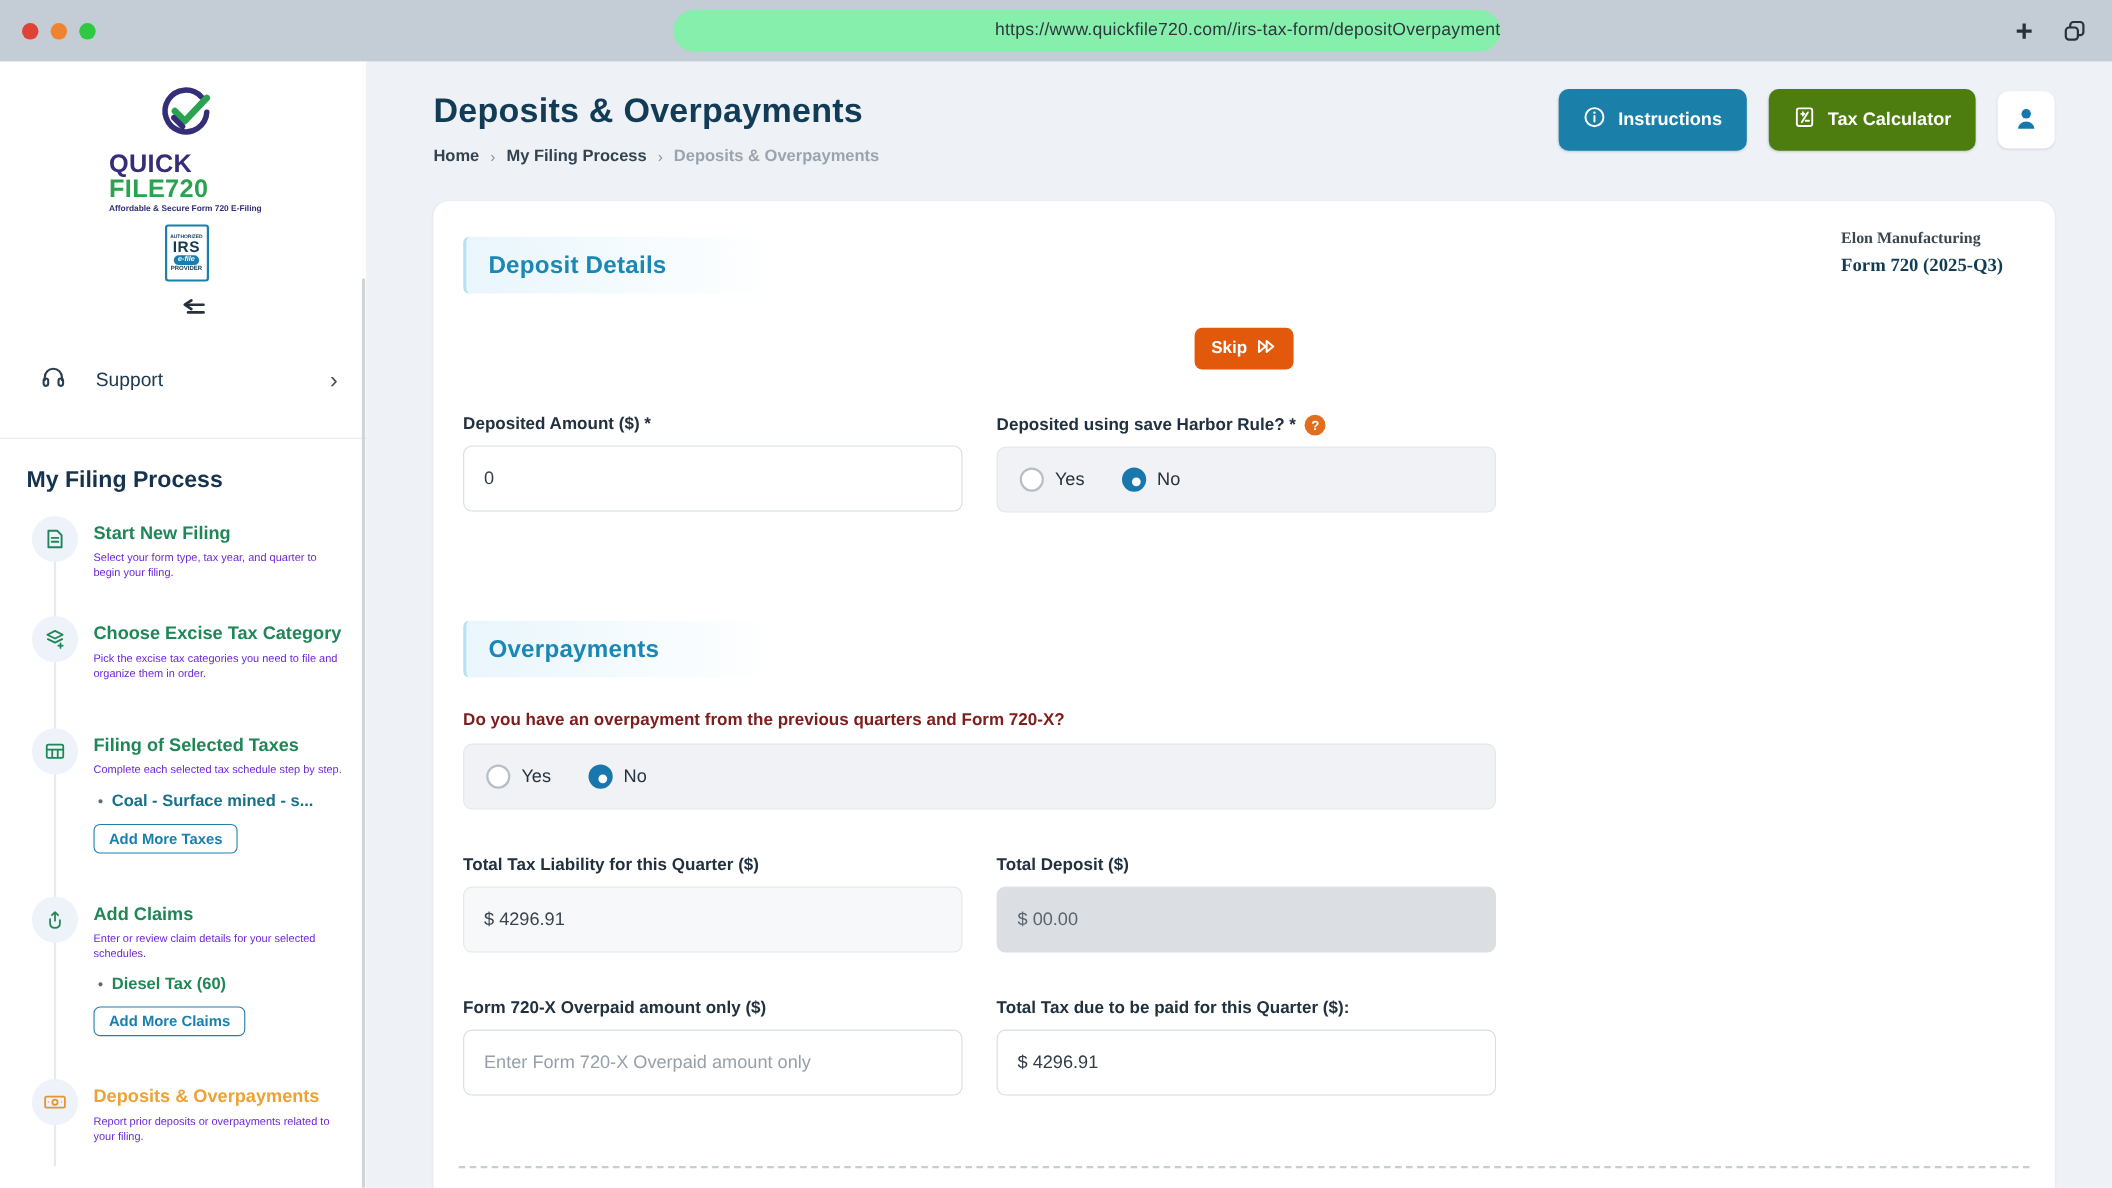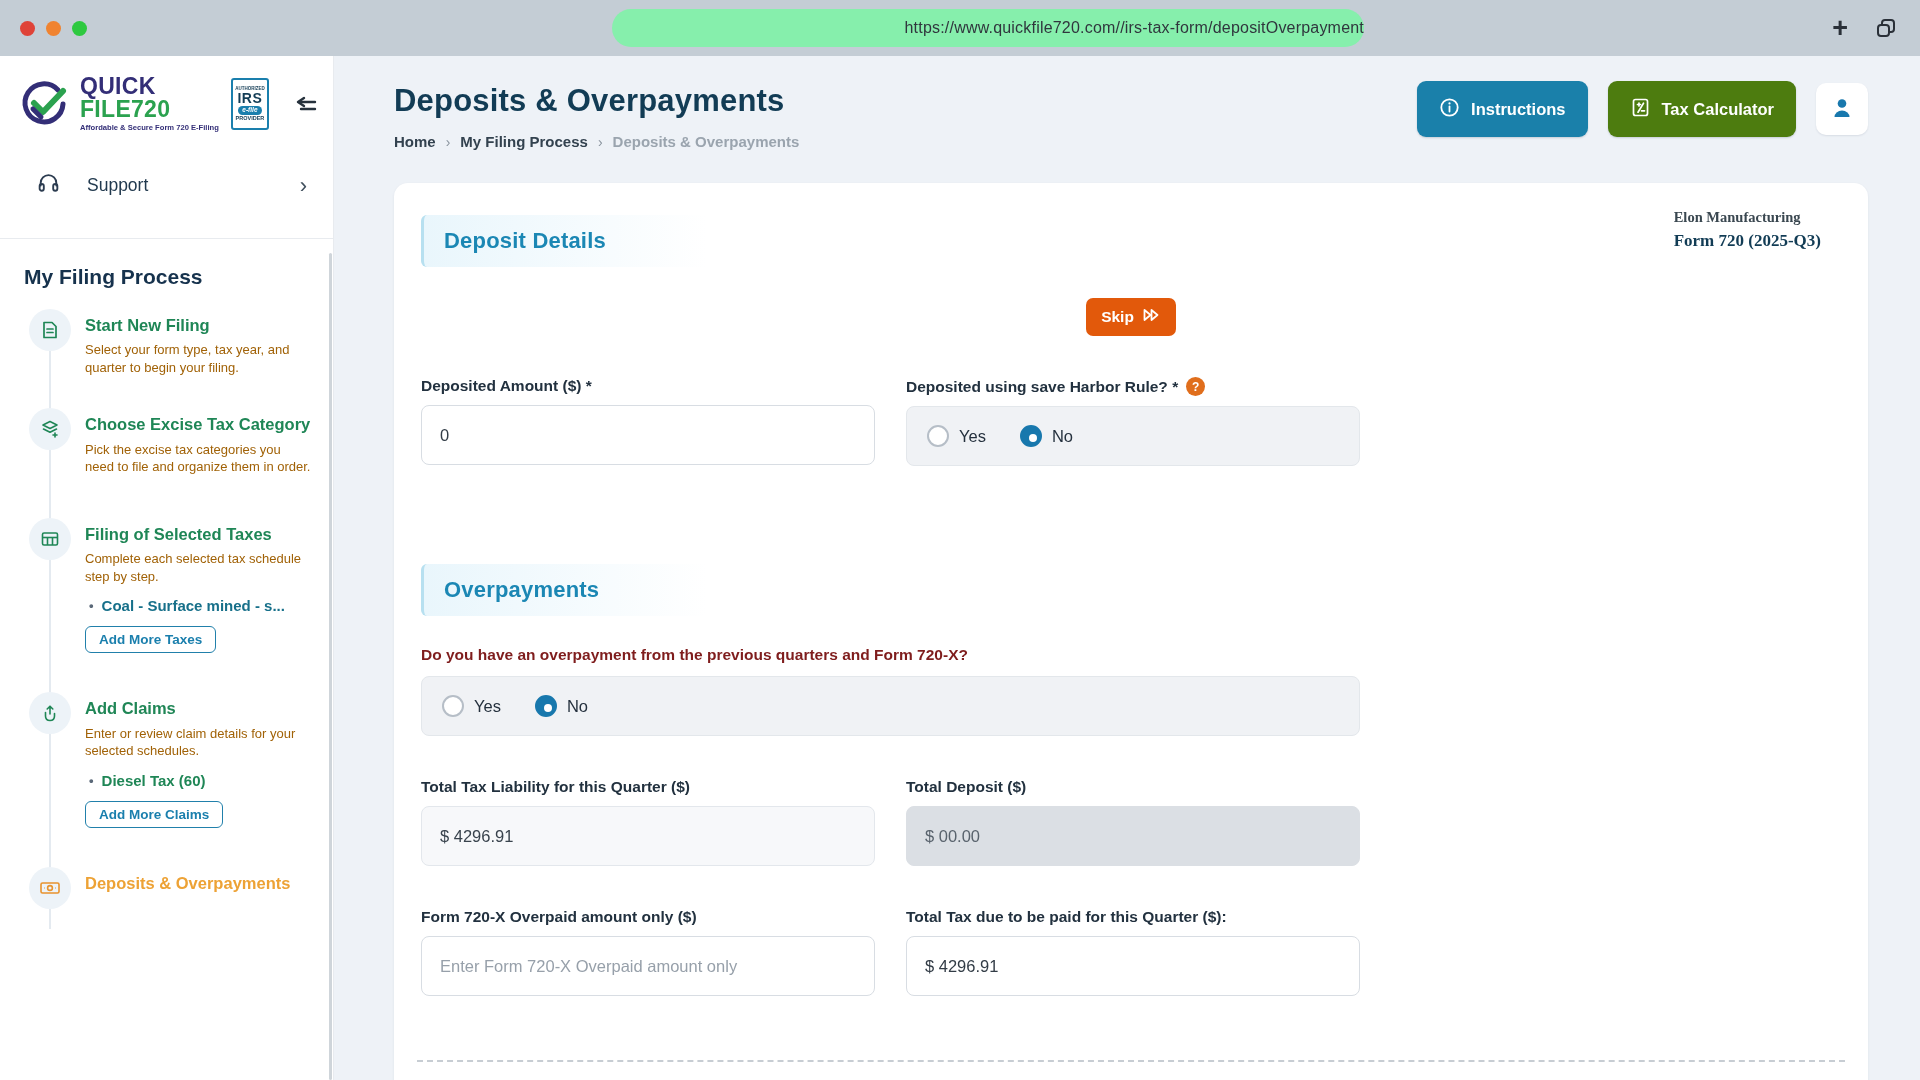--- a/index.html
+++ b/index.html
@@ -17,21 +17,21 @@
     font-size:16px; color:#30363d; letter-spacing:.2px; }
   .chrome-actions { position:absolute; right:22px; top:0; height:56px; display:flex; align-items:center; gap:26px; }
   .newtab { font-size:27px; font-weight:700; color:#2a3038; line-height:1; }
   .tabs-icon svg { display:block; }
 
   
   .sidebar { position:absolute; left:0; top:56px; width:334px; height:1024px; background:#ffffff;
     border-right:1px solid #e8ebef; }
   .sb-scrollbar { position:absolute; right:1px; top:197px; width:3px; height:827px; background:#cfd5da; border-radius:2px; }
 
-  .logo-row { display:flex; align-items:center; gap:10px; padding:20px 14px 0 18px; }
+  .logo-row { display:flex; align-items:center; gap:10px; padding:20px 14px 0 18px;flex-direction:column; }
   .logo-mark svg { display:block; }
   .logo-text .l1 { font-size:23px; font-weight:800; color:#332e77; line-height:.95; letter-spacing:.3px; }
   .logo-text .l2 { font-size:23px; font-weight:800; color:#2ba24f; line-height:1.0; letter-spacing:.3px; }
   .logo-text .tag { font-size:7.6px; font-weight:700; color:#332e77; margin-top:2px; white-space:nowrap; }
   .irs-badge { width:40px; height:52px; border:2px solid #1a7fad; border-radius:3px; background:#fff;
     display:flex; flex-direction:column; align-items:center; justify-content:center; line-height:1; margin-left:2px; }
   .irs-badge .a { font-size:4.5px; font-weight:700; color:#123c55; }
   .irs-badge .i { font-size:14px; font-weight:800; color:#123c55; letter-spacing:.5px; }
   .irs-badge .e { font-size:6.5px; font-weight:700; font-style:italic; color:#fff; background:#1a7fad;
     border-radius:6px; padding:1px 4px; margin:1px 0; }
@@ -50,21 +50,21 @@
 
   .steps { position:relative; margin-top:26px; padding-left:29px; }
   .timeline { position:absolute; left:49px; top:14px; bottom:-20px; width:2px; background:#e4eaf0; }
   .step { position:relative; display:flex; margin-bottom:38px; }
   .step-icon { position:relative; z-index:1; width:42px; height:42px; min-width:42px; border-radius:50%;
     background:#edf3f8; display:flex; align-items:center; justify-content:center; margin-top:-6px; }
   .step-body { margin-left:14px; width:228px; }
   .step-title { font-size:16.5px; font-weight:700; line-height:1.25; }
   .step.green .step-title { color:#1f8656; } .step.green .step-icon{ color:#1f8656; }
   .step.orange .step-title { color:#eda235; } .step.orange .step-icon{ color:#e8932e; }
-  .step-desc { margin-top:6px; font-size:13px; color:#a16207; line-height:1.34; }
+  .step-desc { margin-top:6px; font-size:10px; color:#6d28d9; line-height:1.34; }
   .step-sub { margin-top:12px; font-size:15px; font-weight:700; display:flex; align-items:center; }
   .step-sub .dot { color:#5a6878; margin:0 8px 0 4px; font-size:13px; }
   .step-sub.teal { color:#17708a; } .step-sub.green2 { color:#1f8656; }
   .step-btn { margin-top:12px; display:inline-block; background:#fff; border:1px solid #2180ab; color:#1a7fad;
     font-size:13.5px; font-weight:700; border-radius:6px; padding:5px 13px; cursor:pointer; font-family:inherit; }
 
   
   .main { position:absolute; left:334px; top:56px; width:1586px; height:1024px; background:#eef2f7;
     padding:27px 52px 0 60px; }
   .main-header { display:flex; justify-content:space-between; }
@@ -273,20 +273,21 @@
       <div class="step-icon">
         <svg width="22" height="22" viewBox="0 0 22 22" fill="none" stroke="currentColor" stroke-width="1.6">
           <rect x="2" y="6" width="18" height="10" rx="1.5"></rect>
           <circle cx="11" cy="11" r="2.4"></circle>
           <line x1="5" y1="11" x2="5.6" y2="11"></line>
           <line x1="16.4" y1="11" x2="17" y2="11"></line>
         </svg>
       </div>
       <div class="step-body">
         <div class="step-title">Deposits &amp; Overpayments</div>
+        <div class="step-desc">Report prior deposits or overpayments related to your filing.</div>
       </div>
     </div>
   </div>
 
   <div class="sb-scrollbar"></div>
 </div>
 
 <div class="main">
 
   <div class="main-header">

